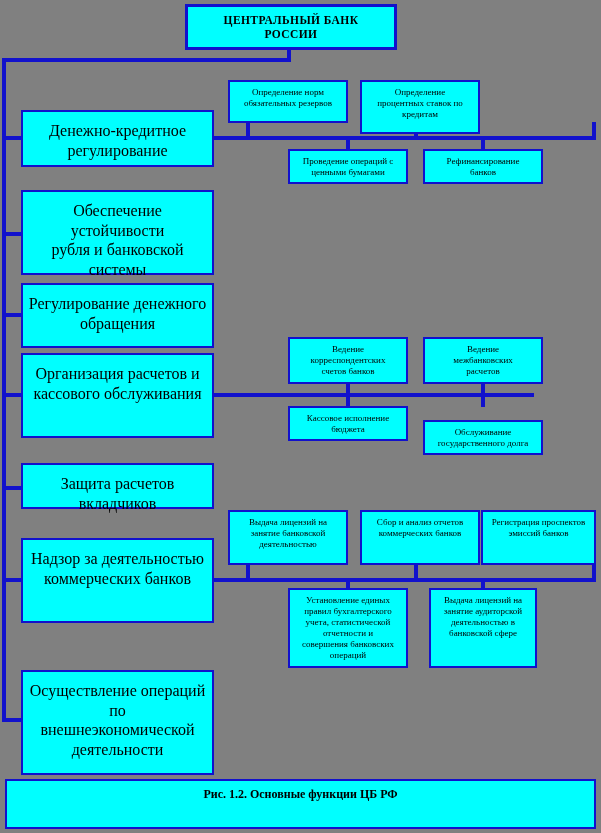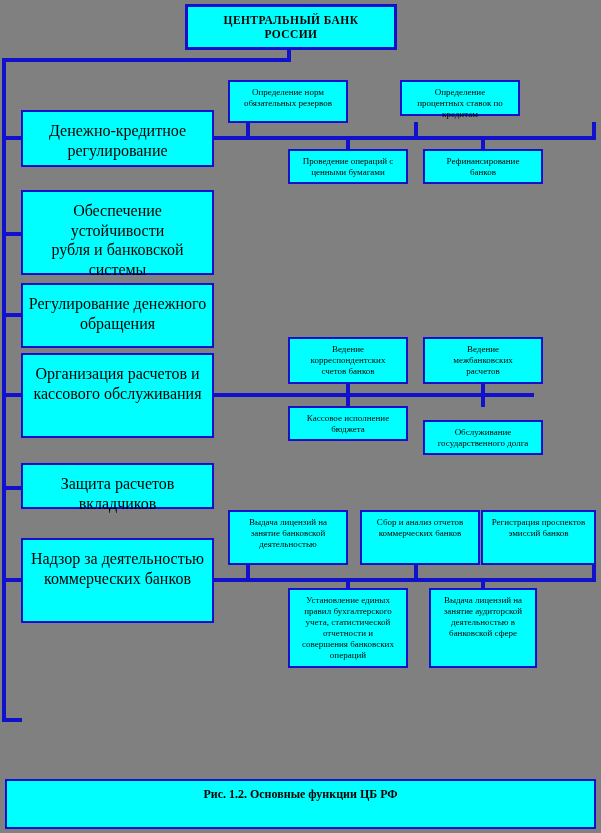--- a/index.html
+++ b/index.html
@@ -134,25 +134,28 @@
   </div>
 
   <div class="box fn-box" style="left:21px; top:463px; width:193px; height:46px;">
     <span class="txt">Защита расчетов вкладчиков</span>
   </div>
 
   <div class="box fn-box" style="left:21px; top:538px; width:193px; height:85px;">
     <span class="txt">Надзор за деятельностью<br>коммерческих банков</span>
   </div>
 
+  <div class="box fn-box" style="left:21px; top:670px; width:193px; height:105px;">
+    <span class="txt">Осуществление  операций по<br>внешнеэкономической<br>деятельности</span>
+  </div>
 
   <div class="box sub-box" style="left:228px; top:80px; width:120px; height:43px;">
     <span class="txt">Определение норм<br>обязательных резервов</span>
   </div>
-  <div class="box sub-box" style="left:360px; top:80px; width:120px; height:36px;margin-left:40px;">
+  <div class="box sub-box" style="left:360px; top:80px; width:120px; height:54px;">
     <span class="txt">Определение<br>процентных ставок по<br>кредитам</span>
   </div>
   <div class="box sub-box" style="left:288px; top:149px; width:120px; height:35px;">
     <span class="txt">Проведение операций с<br>ценными бумагами</span>
   </div>
   <div class="box sub-box" style="left:423px; top:149px; width:120px; height:35px;">
     <span class="txt">Рефинансирование<br>банков</span>
   </div>
 
   <div class="box sub-box" style="left:288px; top:337px; width:120px; height:47px;">

